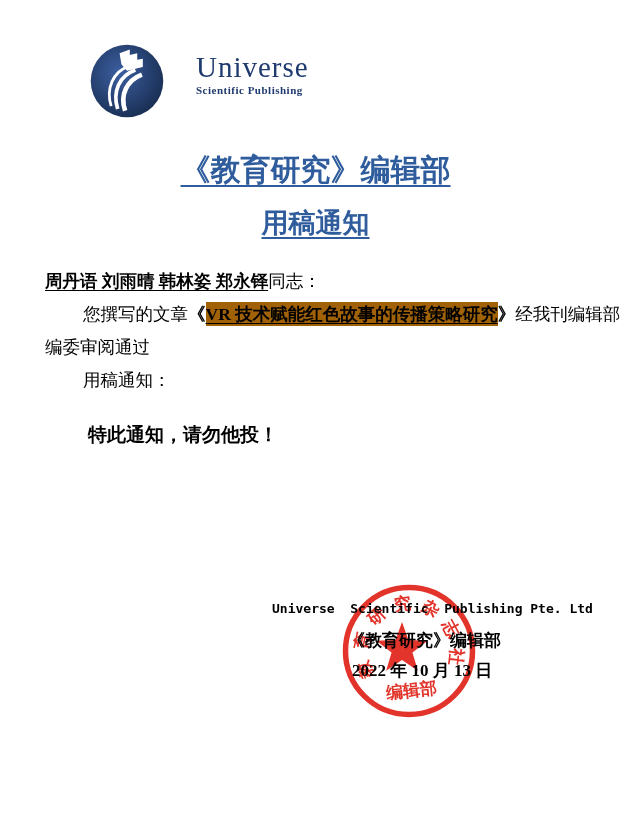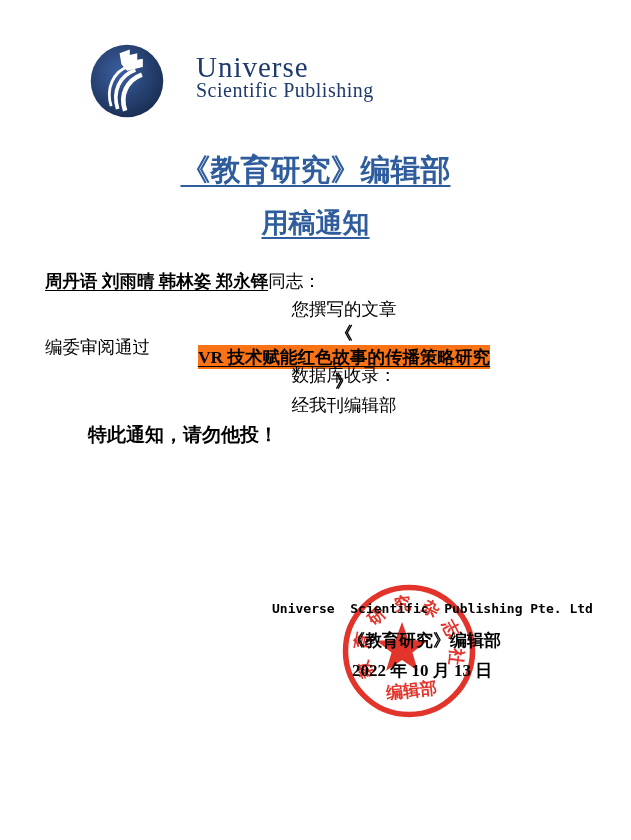--- a/index.html
+++ b/index.html
@@ -9,38 +9,38 @@
     background:#ffffff;
     overflow:hidden;
     font-family:"Liberation Serif","DejaVu Serif",serif;
     color:#000;
   }
   
   .logo{position:absolute;left:86px;top:42px;display:flex;align-items:flex-start;}
   .logo svg{display:block;}
   .logo-text{margin-left:28px;margin-top:10px;color:#1f3a6e;}
   .logo-name{font-size:29px;letter-spacing:1px;line-height:30px;}
-  .logo-sub{font-size:20px;letter-spacing:0.5px;line-height:17px;}
+  .logo-sub{font-size:11px;letter-spacing:0.5px;line-height:17px;font-weight:bold;}
   
   .title1,.title2{
     position:absolute;left:0;width:631px;text-align:center;
     color:#2e5c9c;font-weight:bold;
     text-decoration:underline;text-underline-offset:5px;text-decoration-thickness:2px;
   }
   .title1{top:151px;font-size:30px;line-height:38px;}
   .title2{top:205px;font-size:27px;line-height:36px;}
   
   .body-block{position:absolute;left:45px;top:264px;width:560px;font-size:17.5px;}
   .bline{height:33px;display:flex;align-items:center;white-space:pre;}
-  .indent{padding-left:38px;flex-direction:column;}
+  .indent{padding-left:38px;}
   .bold{font-weight:bold;}
   .names{font-weight:bold;text-decoration:underline;text-underline-offset:3px;text-align:right;}
   .article-hl{
     font-weight:bold;text-decoration:underline;text-underline-offset:3px;
-    background:#f97316;
+    background:#a16207;
   }
   .issue-no{font-weight:bold;text-decoration:underline;text-underline-offset:3px;}
   .notice-line{font-size:19px;font-weight:bold;margin-top:22px;padding-left:43px;}
   
   .sig-company{
     position:absolute;left:272px;top:601px;
     font-family:"DejaVu Sans Mono","Liberation Mono",monospace;
     font-weight:bold;font-size:13px;white-space:pre;letter-spacing:0px;
   }
   .sig-dept{position:absolute;left:348px;top:629px;font-weight:bold;font-size:17px;white-space:pre;}
@@ -81,21 +81,21 @@
 
   <div class="body-block">
     <div class="bline"><span class="names">周丹语 刘雨晴 韩林姿 郑永铎</span><span>同志：</span></div>
 
     <div class="bline indent"><span>您撰写的文章</span><span class="bold">《</span><span class="article-hl">VR 技术赋能红色故事的传播策略研究</span><span class="bold">》</span><span>经我刊编辑部</span></div>
 
     <div class="bline">编委审阅通过</div>
 
 
 
-    <div class="bline indent"><span>数据库收录：</span></div>
+    <div class="bline indent"><span>用稿通知：</span></div>
 
     <div class="bline notice-line">特此通知，请勿他投！</div>
   </div>
 
   <div class="sig-company">Universe  Scientific  Publishing Pte. Ltd</div>
   <div class="sig-dept">《教育研究》编辑部</div>
   <div class="sig-date">2022 年 10 月 13 日</div>
 
   <svg class="stamp" viewBox="0 0 136 136">
     <circle cx="68" cy="68" r="63.5" fill="none" stroke="#e0241a" stroke-width="5.5"></circle>

